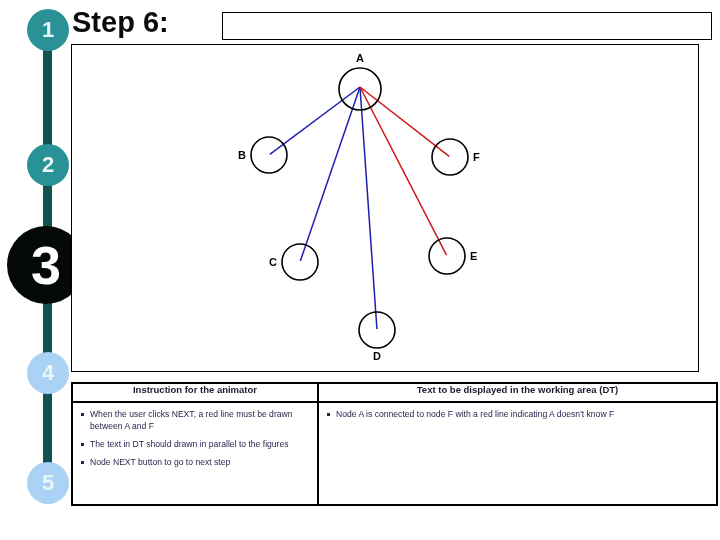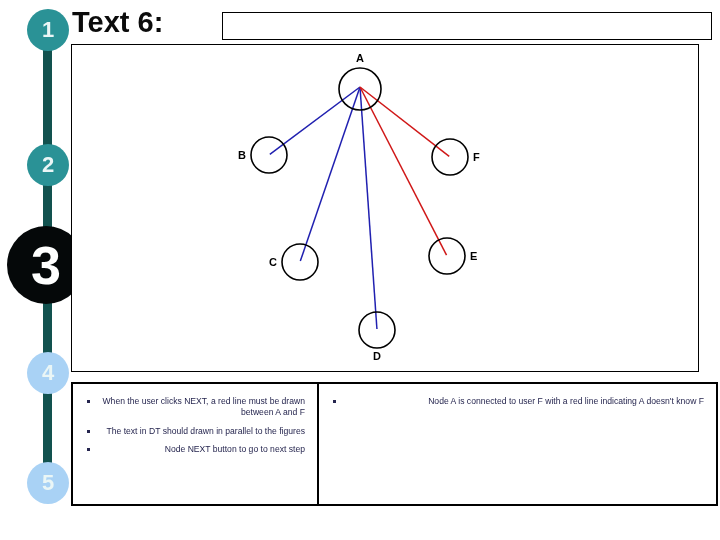--- a/index.html
+++ b/index.html
@@ -139,23 +139,22 @@
     color: #1a1a2e;
     font-family: "Liberation Sans", sans-serif;
     padding: 2px 0 2px 0;
   }
   .body-cell {
     height: 88px;
     padding: 6px 6px 6px 6px;
   }
   .bullet-list {
     margin: 0;
-    padding: 12px;
+    padding: 6px;
     list-style: none;
-    text-align: right;
   }
   .bullet-list li {
     position: relative;
     padding-left: 11px;
     margin-bottom: 7px;
     font-size: 8.6px;
     line-height: 1.32;
     color: #26264f;
     font-family: "Liberation Sans", sans-serif;
   }
@@ -179,21 +178,21 @@
   <div class="step-line" id="line-d" style="background: rgb(18, 82, 79);"></div>
 
   <div class="step-circle teal" id="circle-1" style="background: rgb(42, 146, 150);">1</div>
   <div class="step-circle teal" id="circle-2" style="background: rgb(42, 146, 150);">2</div>
   <div class="step-circle active" id="circle-3" style="background: rgb(5, 8, 9);">3</div>
   <div class="step-circle blue" id="circle-4" style="background: rgb(169, 210, 245);">4</div>
   <div class="step-circle blue" id="circle-5" style="background: rgb(169, 210, 245);">5</div>
 </div>
 
 <div id="title-row">
-  <div id="page-title">Text 6:</div>
+  <div id="page-title">Step 6:</div>
   <div id="title-box"></div>
 </div>
 
 <div id="working-area">
   <svg id="graph-svg" viewBox="0 0 626 326">
     <g id="edges-layer">
         <line x1="288" y1="42" x2="197.80950474651874" y2="109.41288666736003" stroke="#2020b0" stroke-width="1.5"></line>
         <line x1="288" y1="42" x2="228.32767322079837" y2="216.05520888003136" stroke="#2020b0" stroke-width="1.5"></line>
         <line x1="288" y1="42" x2="304.929635424054" y2="284.0024786586484" stroke="#2020b0" stroke-width="1.5"></line>
         <line x1="288" y1="42" x2="374.53797855423574" y2="210.11313124778584" stroke="#d01818" stroke-width="1.5"></line>
@@ -211,28 +210,32 @@
         <circle cx="375" cy="211" r="18" class="node-circle" stroke="#000000"></circle>
         <text x="398" y="215" text-anchor="start" class="node-label">E</text>
         <circle cx="378" cy="112" r="18" class="node-circle" stroke="#000000"></circle>
         <text x="401" y="116" text-anchor="start" class="node-label">F</text>
       </g>
   </svg>
 </div>
 
 <table id="info-table">
   <tbody>
+      <tr>
+    <th class="th-cell col-left">Instruction for the animator</th>
+    <th class="th-cell col-right">Text to be displayed in the working area (DT)</th>
+  </tr>
   <tr>
     <td class="body-cell col-left">
       <ul class="bullet-list" id="left-bullets">
             <li>When the user clicks NEXT, a red line must be drawn between A and F</li>
             <li>The text in DT should drawn in parallel to the figures</li>
             <li>Node NEXT button to go to next  step</li>
           </ul>
     </td>
     <td class="body-cell col-right">
       <ul class="bullet-list" id="right-bullets">
-            <li>Node A  is connected to user F with a red line indicating A doesn't know F</li>
+            <li>Node A  is connected to node F with a red line indicating A doesn't know F</li>
           </ul>
     </td>
   </tr>
 </tbody>
   </table>
 
 </body></html>

